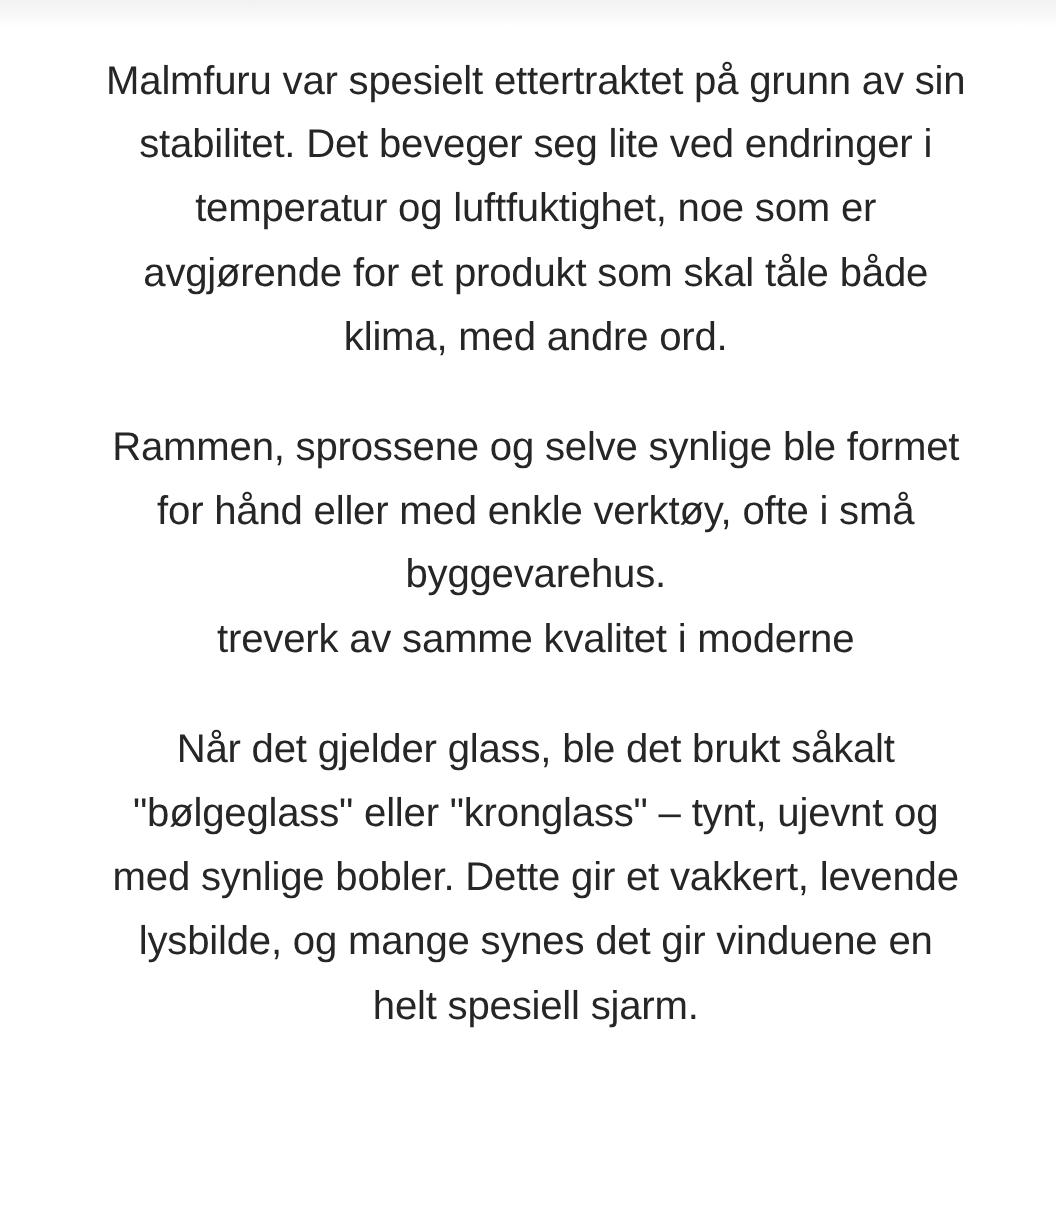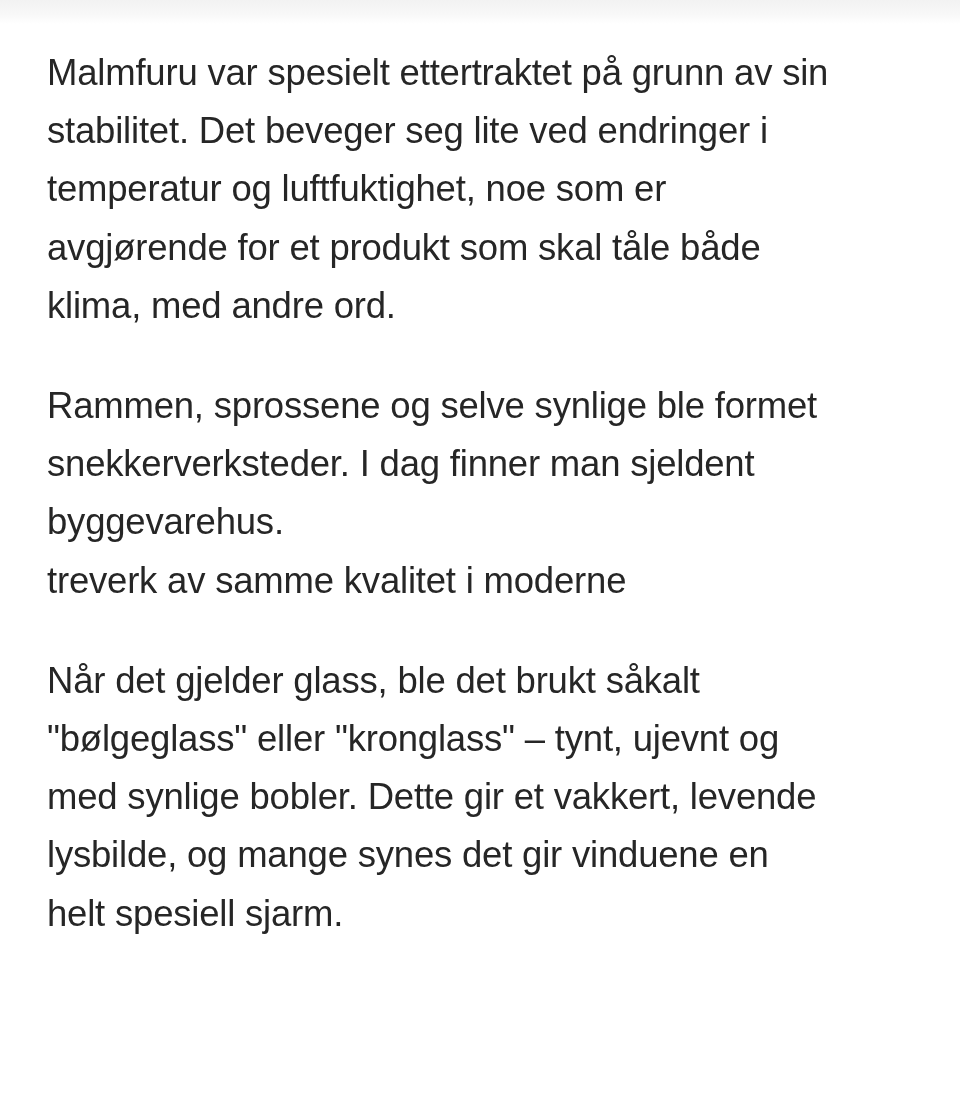--- a/index.html
+++ b/index.html
@@ -24,20 +24,21 @@
       position: absolute;
       left: 47px;
       top: 44px;
       width: 880px;
       color: #262626;
       font-family: "Liberation Sans", sans-serif;
       font-weight: 400;
       font-size: 36.5px;
       line-height: 58.2px;
       letter-spacing: -0.2px;
+      text-align: center;
     }
     .article p {
       margin: 0 0 42px 0;
     }
     .article .line {
       display: block;
       white-space: nowrap;
     }
   </style>
 </head>
@@ -48,21 +49,21 @@
 <div class="article">
   <p>
     <span class="line">Malmfuru var spesielt ettertraktet på grunn av sin</span>
     <span class="line">stabilitet. Det beveger seg lite ved endringer i</span>
     <span class="line">temperatur og luftfuktighet, noe som er</span>
     <span class="line">avgjørende for et produkt som skal tåle både</span>
     <span class="line">klima, med andre ord.</span>
   </p>
   <p>
     <span class="line">Rammen, sprossene og selve synlige ble formet</span>
-    <span class="line">snekkerverksteder. I dag finner man sjeldent</span>
+    <span class="line">for hånd eller med enkle verktøy, ofte i små</span>
     <span class="line">byggevarehus.</span>
     <span class="line">treverk av samme kvalitet i moderne</span>
   </p>
   <p>
     <span class="line">Når det gjelder glass, ble det brukt såkalt</span>
     <span class="line">"bølgeglass" eller "kronglass" – tynt, ujevnt og</span>
     <span class="line">med synlige bobler. Dette gir et vakkert, levende</span>
     <span class="line">lysbilde, og mange synes det gir vinduene en</span>
     <span class="line">helt spesiell sjarm.</span>
   </p>

